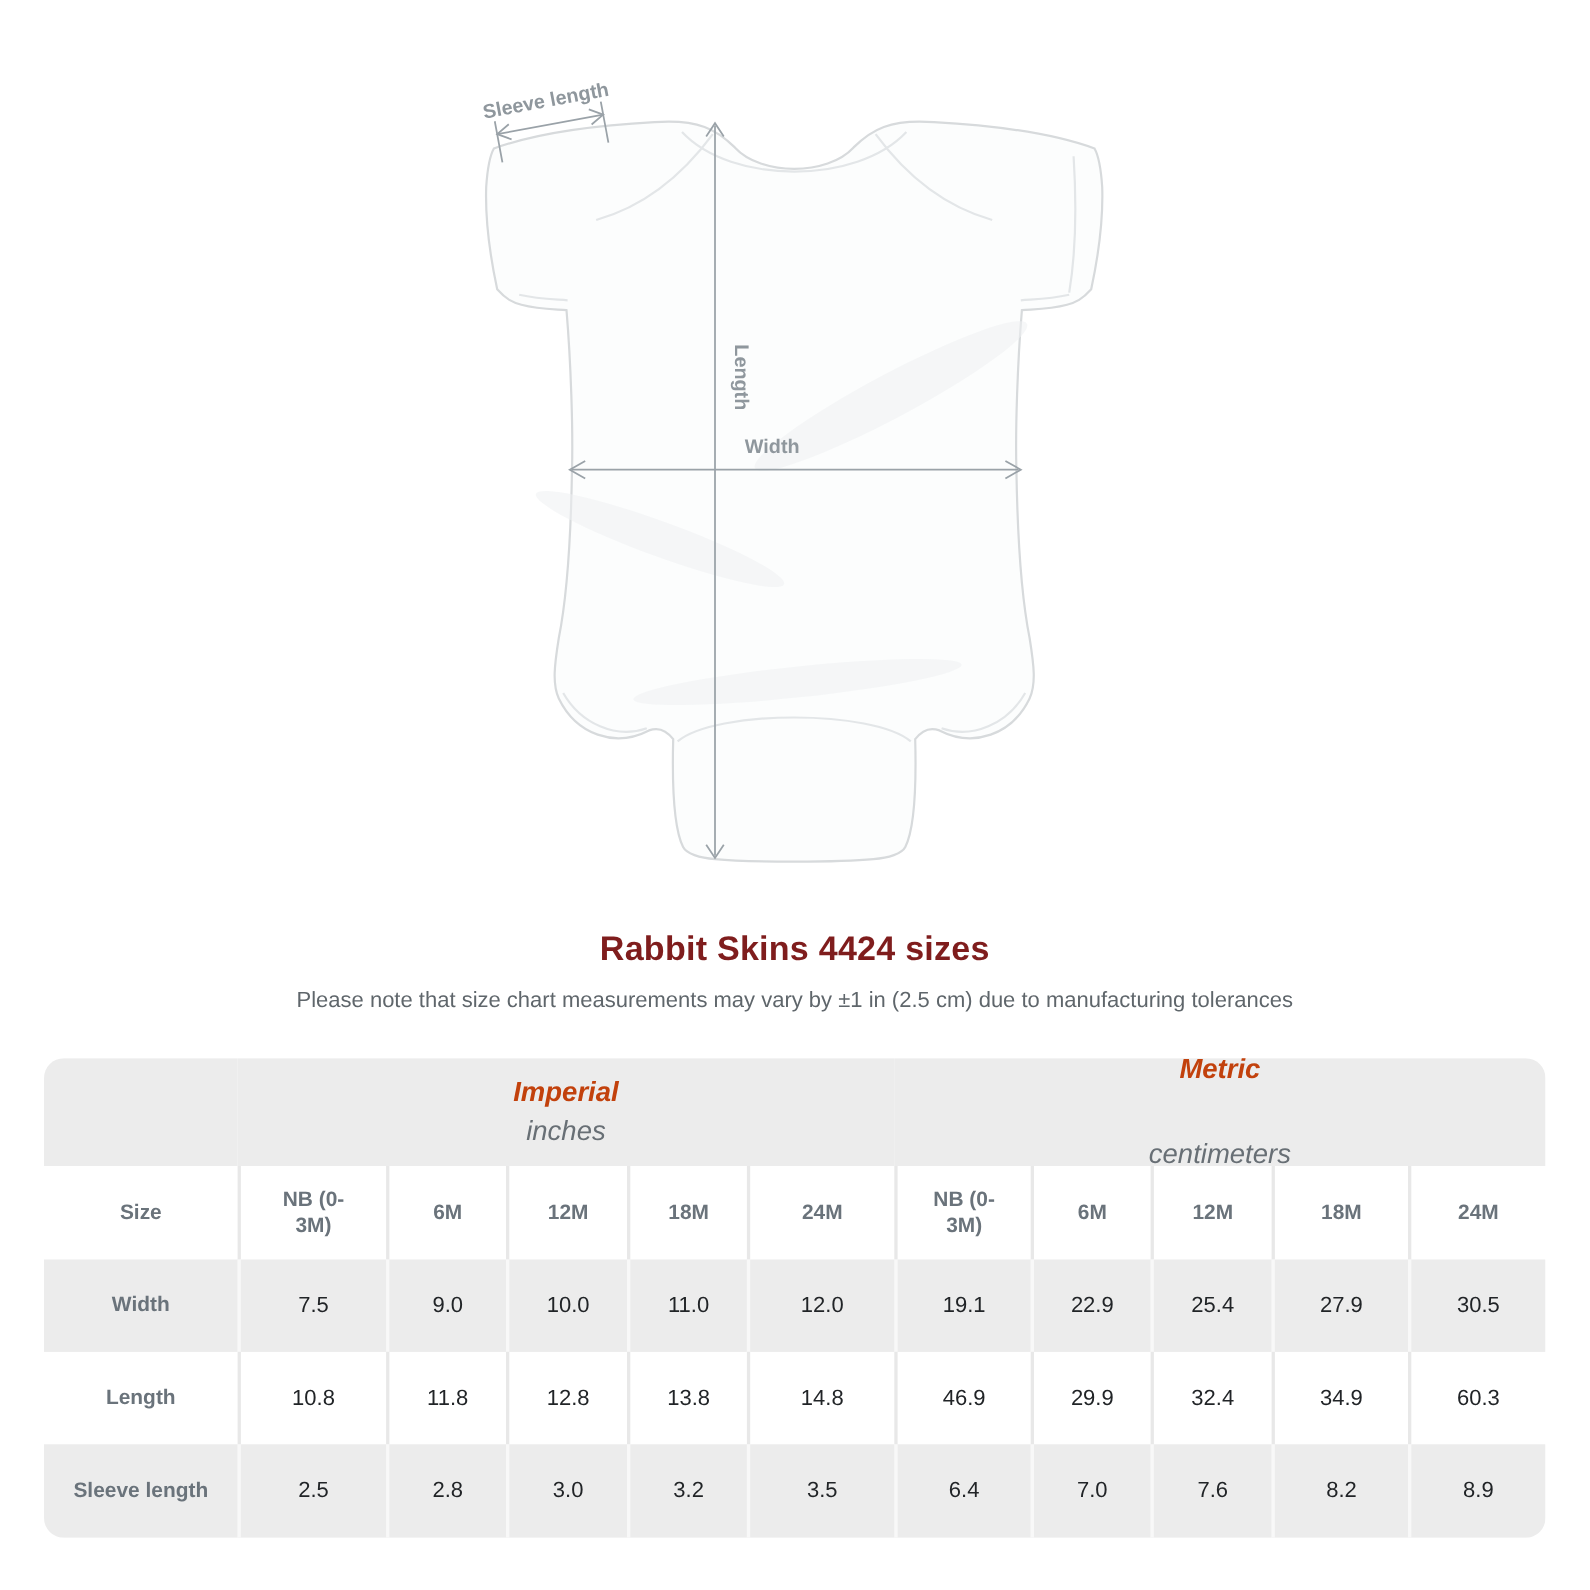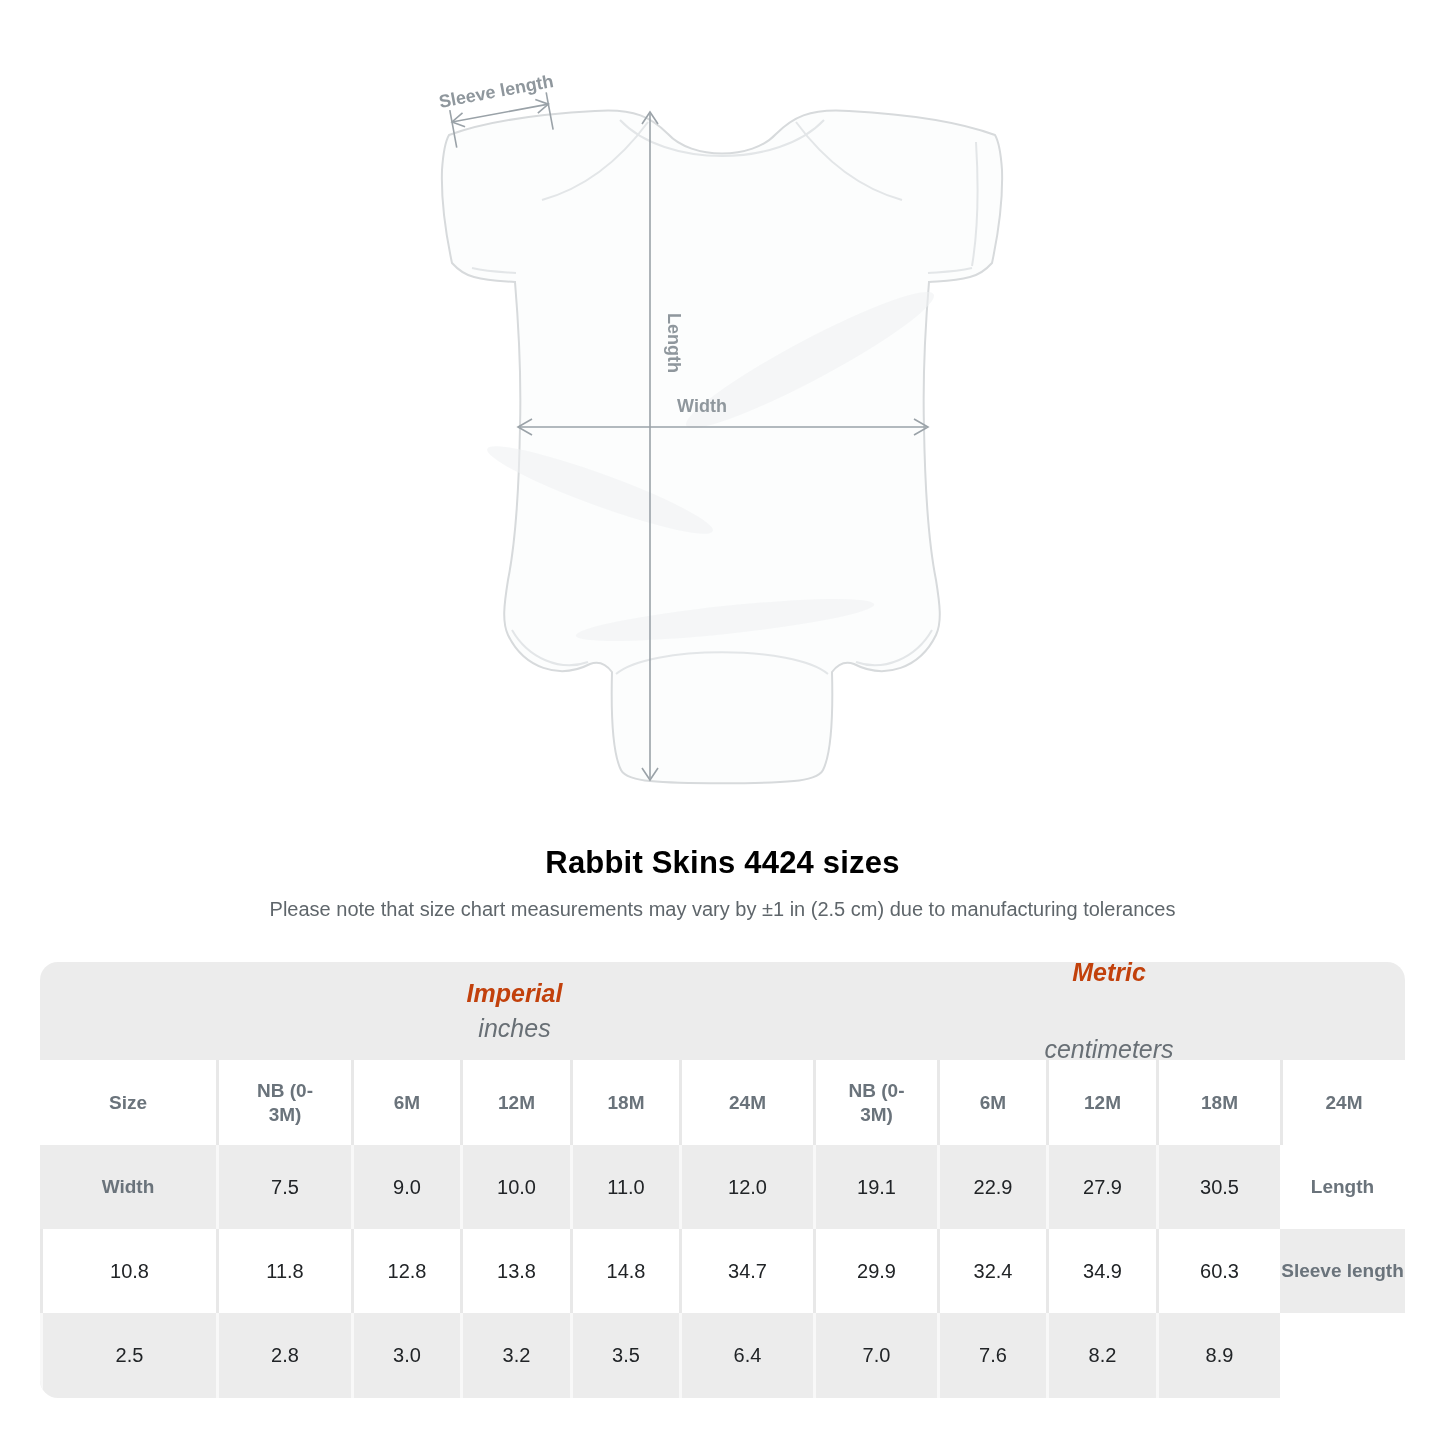--- a/index.html
+++ b/index.html
@@ -12,21 +12,21 @@
   .figure-wrap svg{display:block;width:660px;height:790px;}
   .ann-text{fill:#8f979d;font-weight:bold;font-size:18px;font-family:"Liberation Sans",sans-serif;}
   .ann-line{stroke:#9aa2a8;stroke-width:1.6;fill:none;}
   .garment-outline{fill:#fcfdfd;stroke:#d7dadc;stroke-width:2;}
   .garment-seam{fill:none;stroke:#e3e6e8;stroke-width:2;}
   .garment-shade{fill:#eef1f2;opacity:.55;}
 
   
   .chart-title{
     position:absolute;left:0;top:845px;width:100%;text-align:center;
-    font-size:31px;font-weight:bold;color:#000000;letter-spacing:.2px;
+    font-size:31px;font-weight:bold;color:#7f1d1d;letter-spacing:.2px;
   }
   .chart-subtitle{
     position:absolute;left:0;top:898px;width:100%;text-align:center;
     font-size:20px;color:#5f666b;
   }
 
   
   .size-table{
     position:absolute;left:40px;top:962px;width:1365px;height:436px;
     border-radius:18px;overflow:hidden;background:#ffffff;
@@ -152,30 +152,31 @@
   <div class="cell hdr sep-light">24M</div>
 
   <div class="cell hdr row-alt">Width</div>
   <div class="cell val row-alt sep-white">7.5</div>
   <div class="cell val row-alt sep-white">9.0</div>
   <div class="cell val row-alt sep-white">10.0</div>
   <div class="cell val row-alt sep-white">11.0</div>
   <div class="cell val row-alt sep-white">12.0</div>
   <div class="cell val row-alt sep-white">19.1</div>
   <div class="cell val row-alt sep-white">22.9</div>
+  <div class="cell val row-alt sep-white">25.4</div>
   <div class="cell val row-alt sep-white">27.9</div>
   <div class="cell val row-alt sep-white">30.5</div>
 
   <div class="cell hdr">Length</div>
   <div class="cell val sep-light">10.8</div>
   <div class="cell val sep-light">11.8</div>
   <div class="cell val sep-light">12.8</div>
   <div class="cell val sep-light">13.8</div>
   <div class="cell val sep-light">14.8</div>
-  <div class="cell val sep-light">34.7</div>
+  <div class="cell val sep-light">46.9</div>
   <div class="cell val sep-light">29.9</div>
   <div class="cell val sep-light">32.4</div>
   <div class="cell val sep-light">34.9</div>
   <div class="cell val sep-light">60.3</div>
 
   <div class="cell hdr row-alt">Sleeve length</div>
   <div class="cell val row-alt sep-white">2.5</div>
   <div class="cell val row-alt sep-white">2.8</div>
   <div class="cell val row-alt sep-white">3.0</div>
   <div class="cell val row-alt sep-white">3.2</div>

